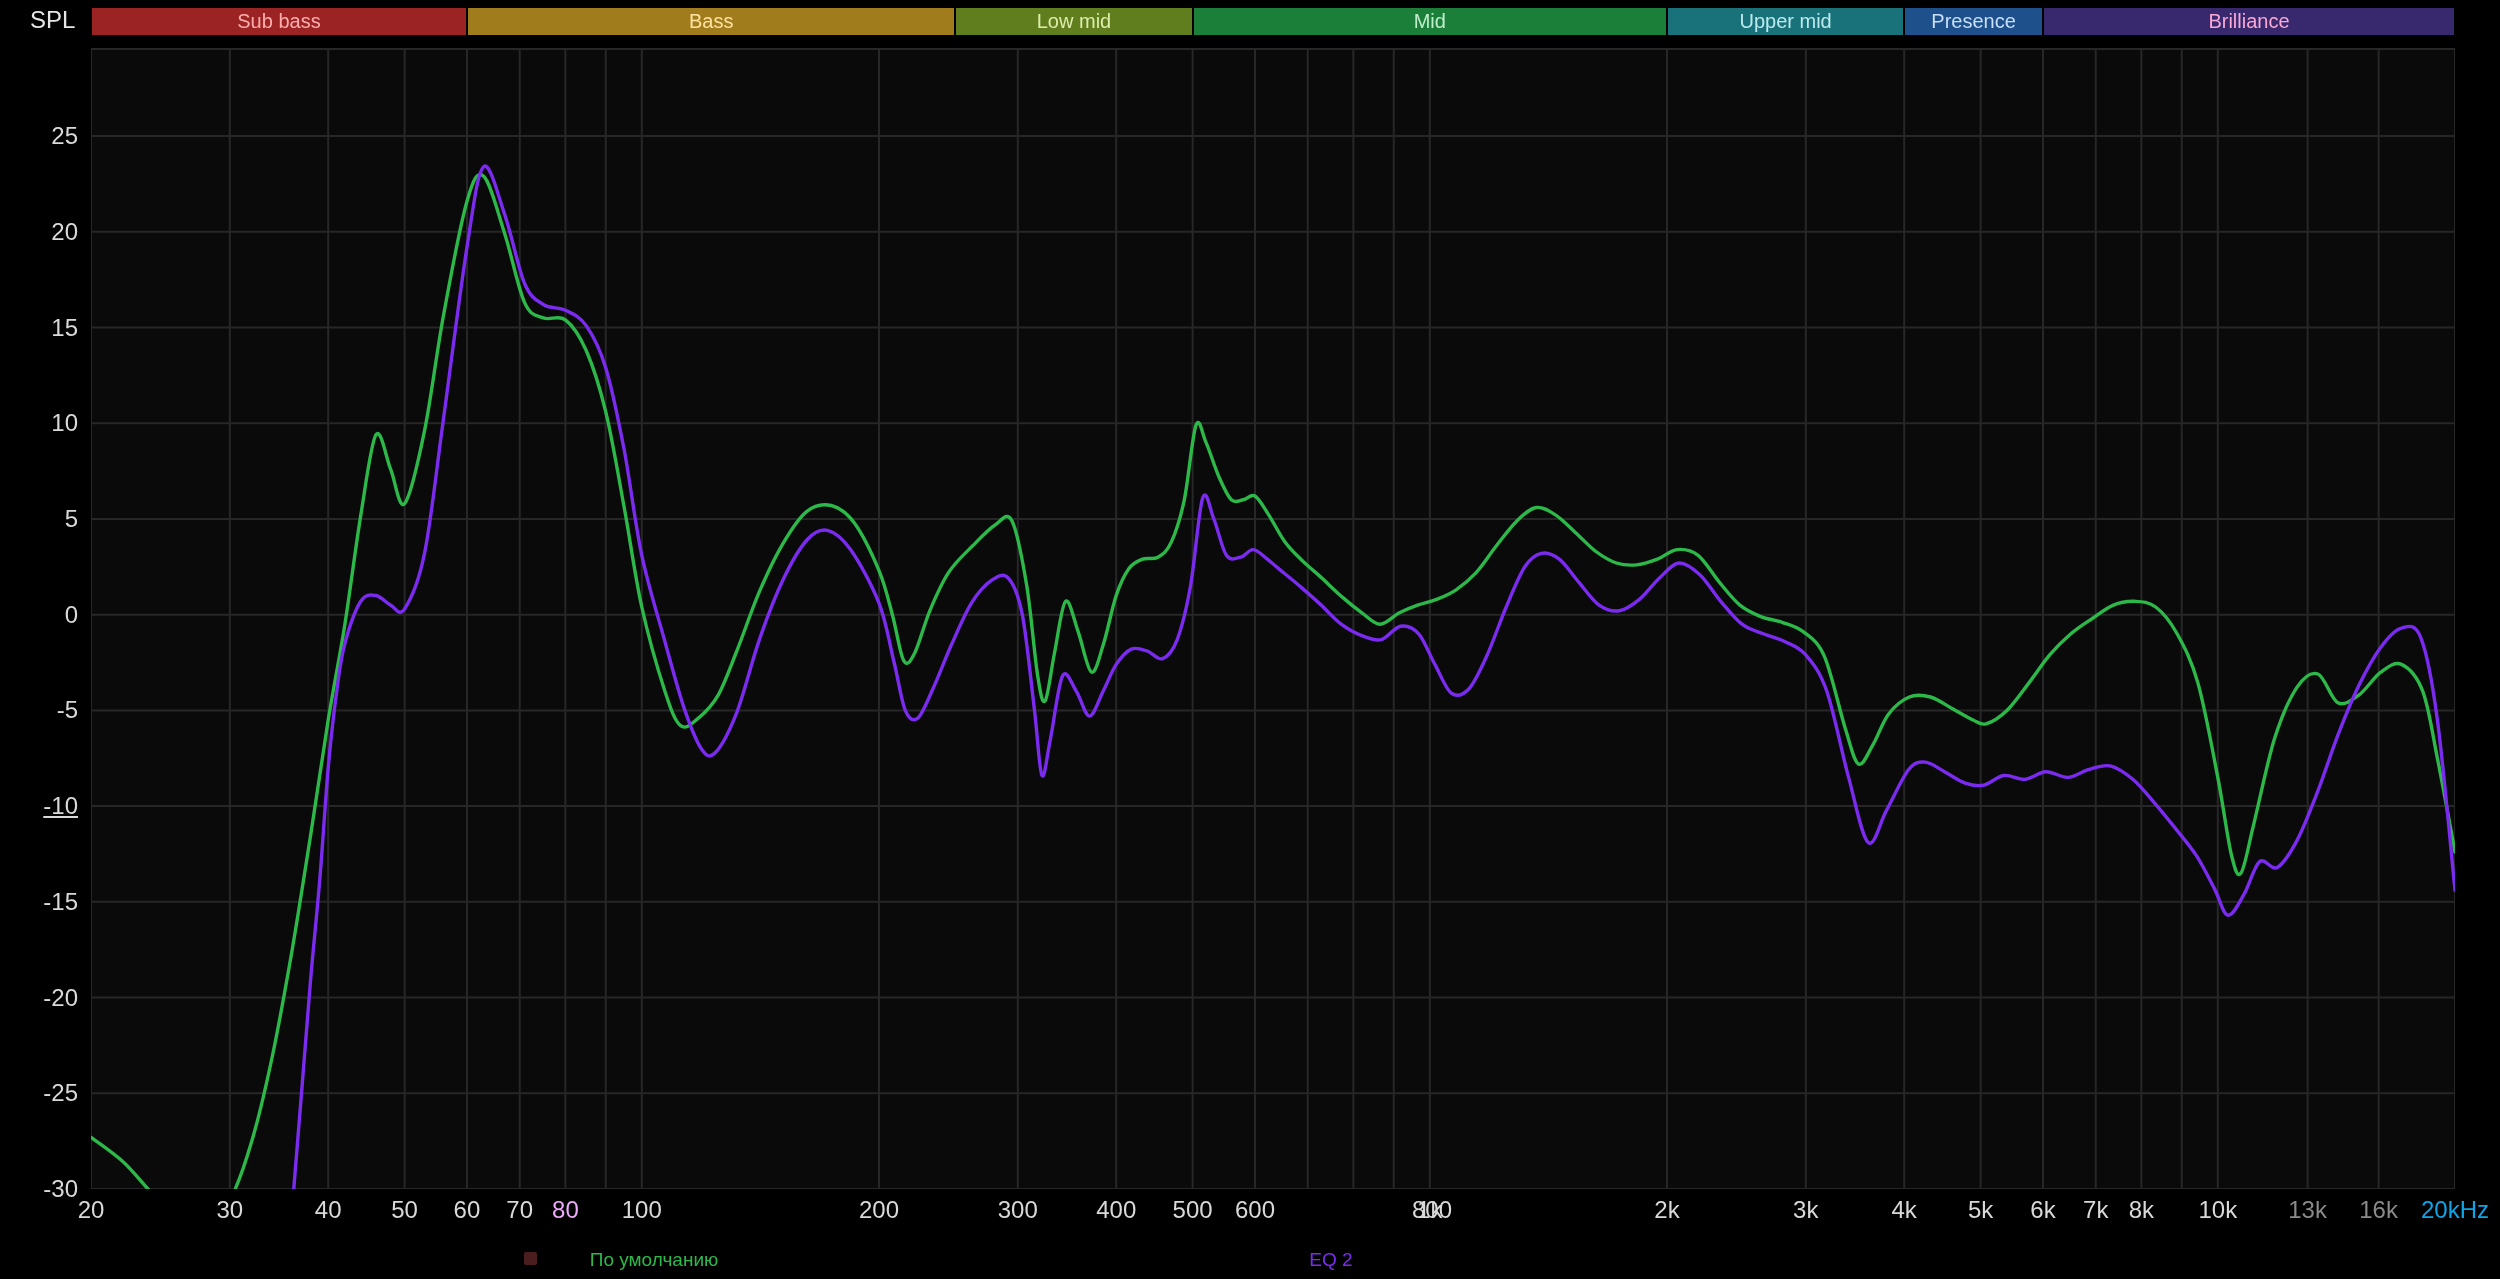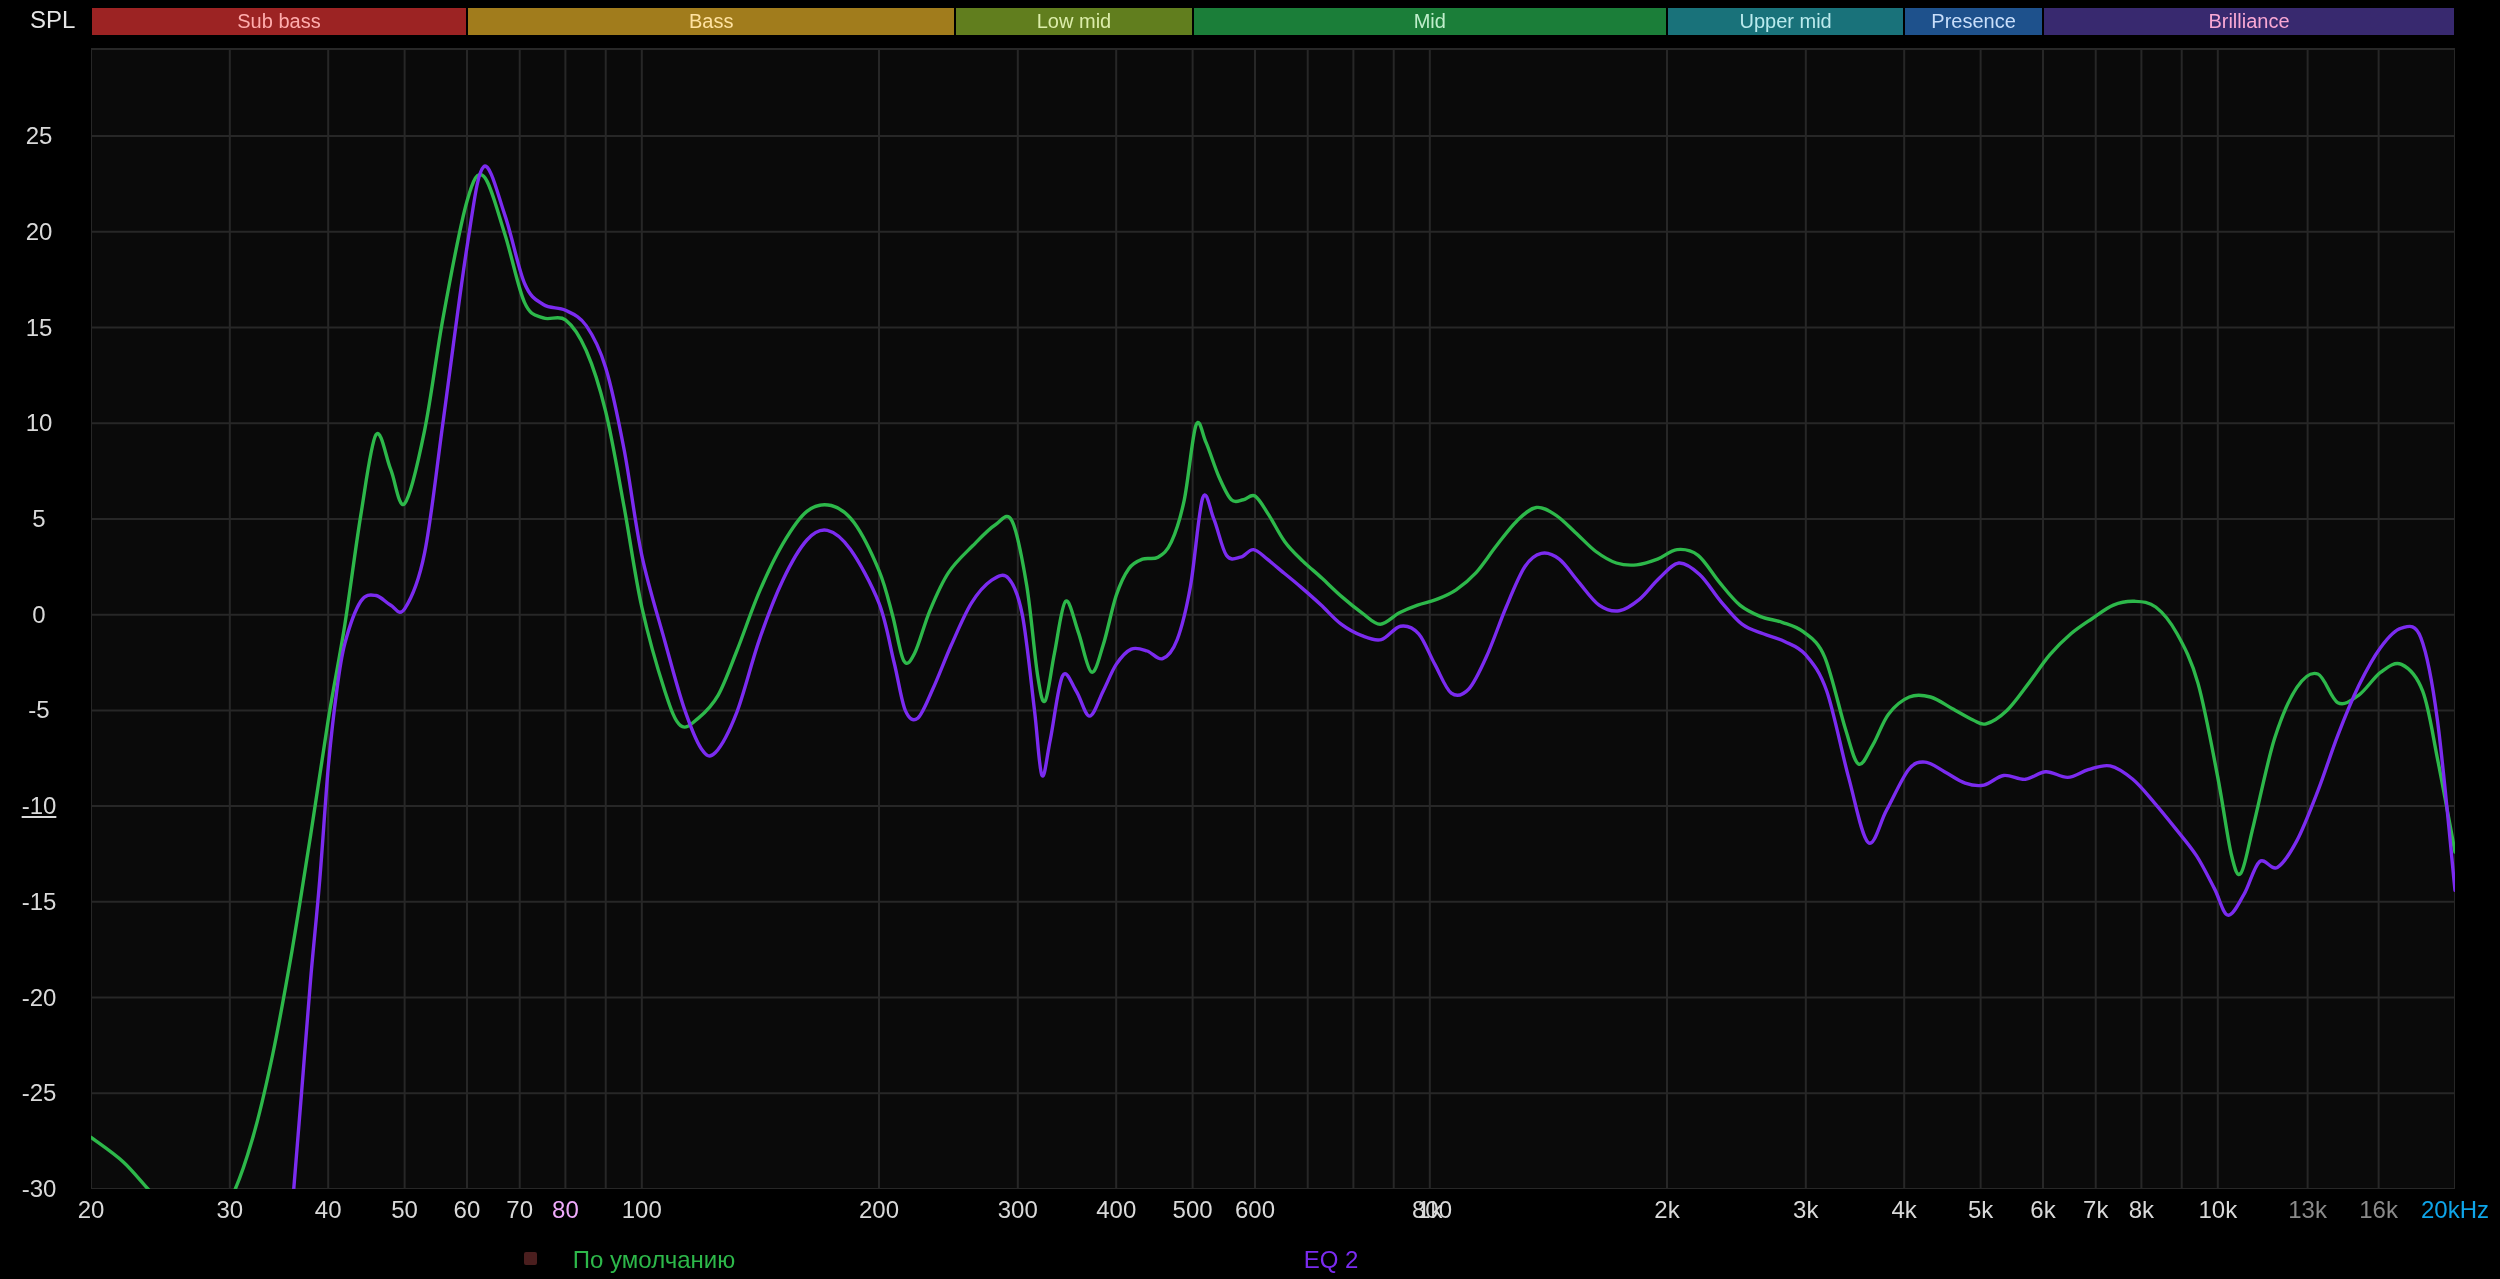--- a/index.html
+++ b/index.html
@@ -5,23 +5,23 @@
   *{margin:0;padding:0;box-sizing:border-box}
   html,body{background:#000;width:2500px;height:1279px;overflow:hidden}
   #stage{position:relative;width:2500px;height:1279px;background:#000;
          font-family:"Liberation Sans",sans-serif;}
   #spl{position:absolute;left:30px;top:6px;font-size:24px;color:#e6e6e6;line-height:28px}
   #bands{position:absolute;left:91px;top:8px;width:2364px;height:27px}
   .band{position:absolute;top:0;height:27px;display:flex;align-items:center;justify-content:center;
         font-size:20px;white-space:nowrap;overflow:hidden}
   #plot{position:absolute;left:91px;top:48px;width:2364px;height:1141px;background:#0a0a0a}
   #ylabels,#xlabels,#legend{position:absolute;left:0;top:0;width:2500px;height:1279px;pointer-events:none}
-  .ylab{position:absolute;left:0;width:78px;text-align:center;font-size:24px;line-height:28px;color:#d9d9d9}
+  .ylab{position:absolute;left:0;width:78px;text-align:right;font-size:24px;line-height:28px;color:#d9d9d9}
   .xlab{position:absolute;top:1196px;font-size:24px;line-height:28px;transform:translateX(-50%);white-space:nowrap}
-  .legend-item{position:absolute;top:1246px;font-size:24px;line-height:28px;transform:translateX(-50%);
+  .legend-item{position:absolute;top:1246px;font-size:19px;line-height:28px;transform:translateX(-50%);
                white-space:nowrap;pointer-events:auto;cursor:pointer}
   #legend-chip{position:absolute;left:524px;top:1252px;width:13px;height:13px;border-radius:2px}
 </style>
 </head>
 <body>
 
 <div id="stage">
   <div id="spl">SPL</div>
   <div id="bands">
       <div class="band" style="left: 1px; width: 373.972px; background: rgb(156, 35, 35); color: rgb(255, 173, 173);">Sub bass</div>

